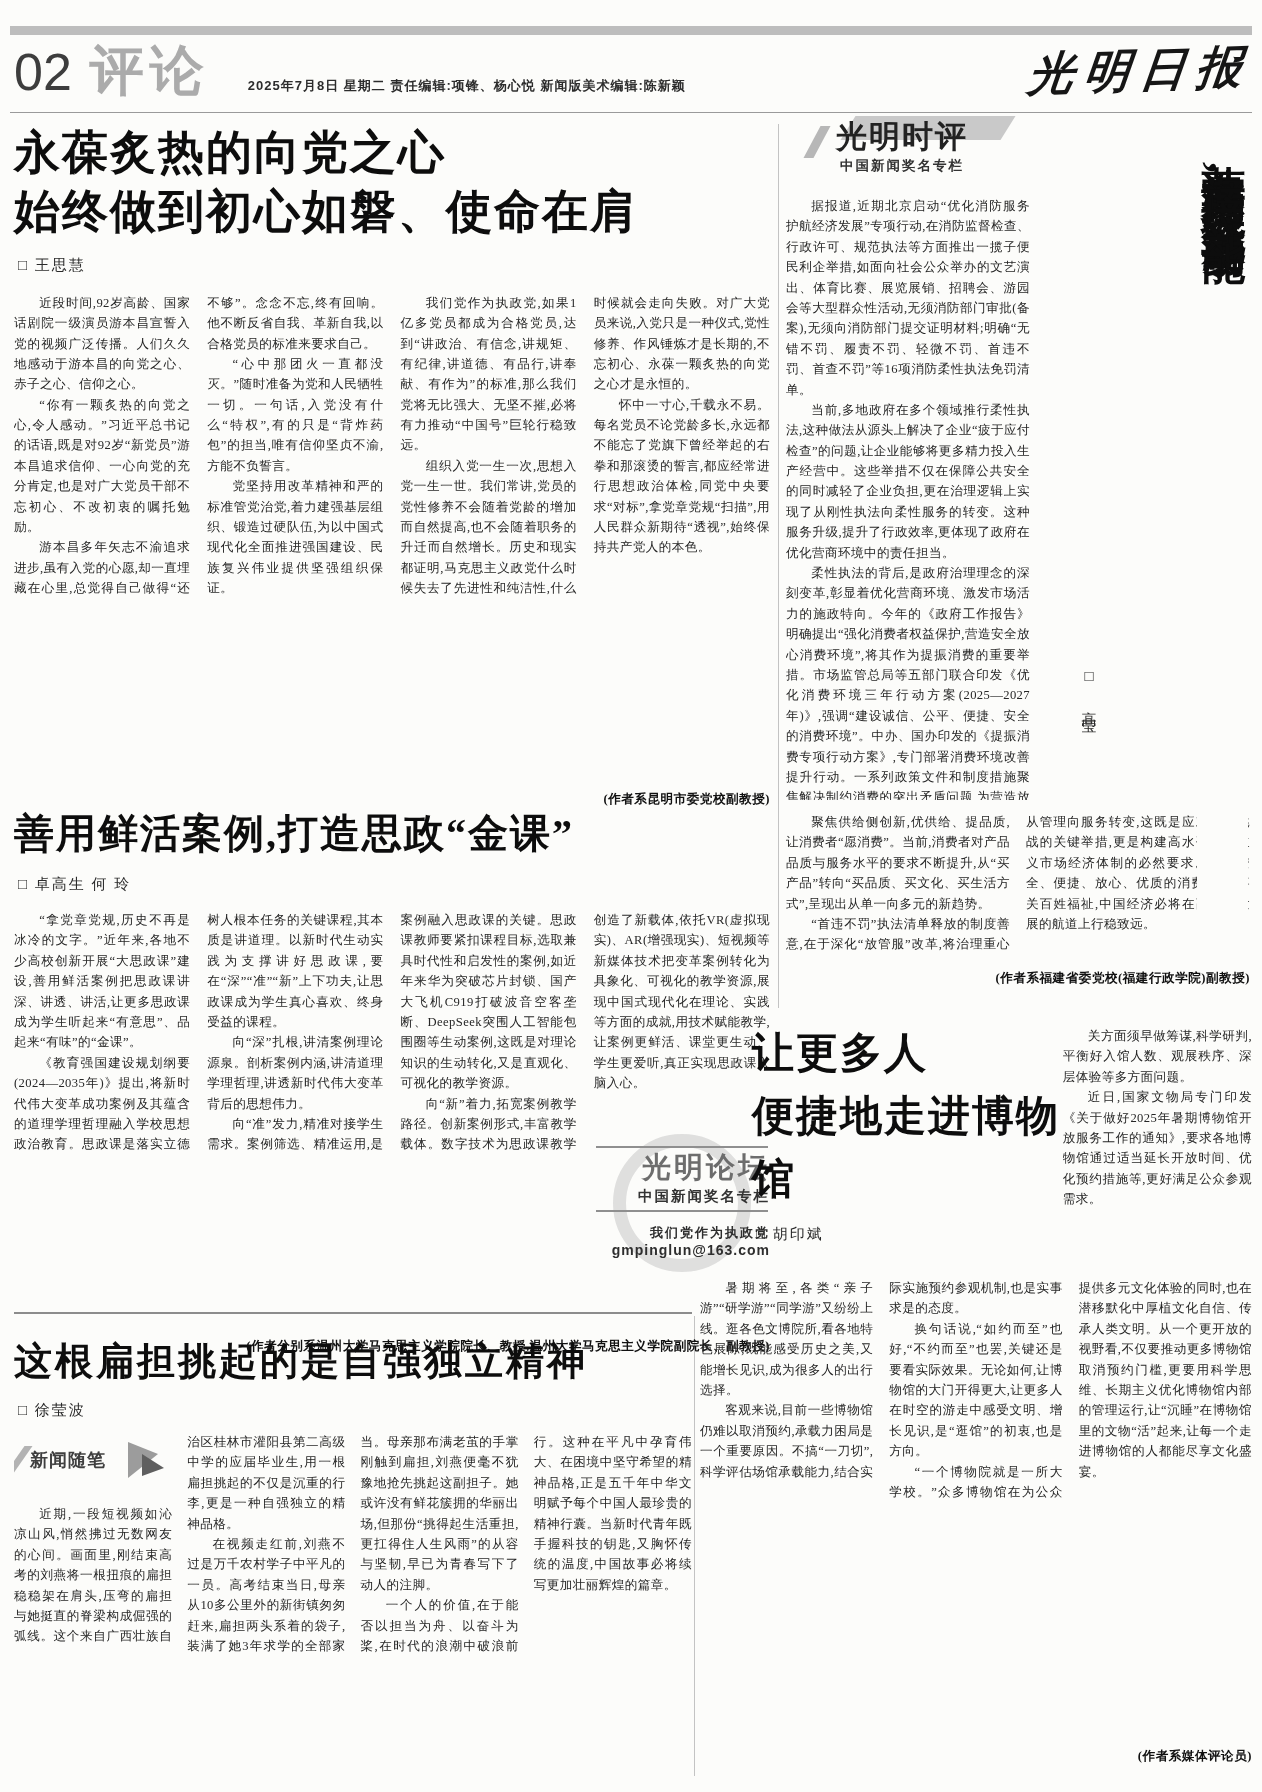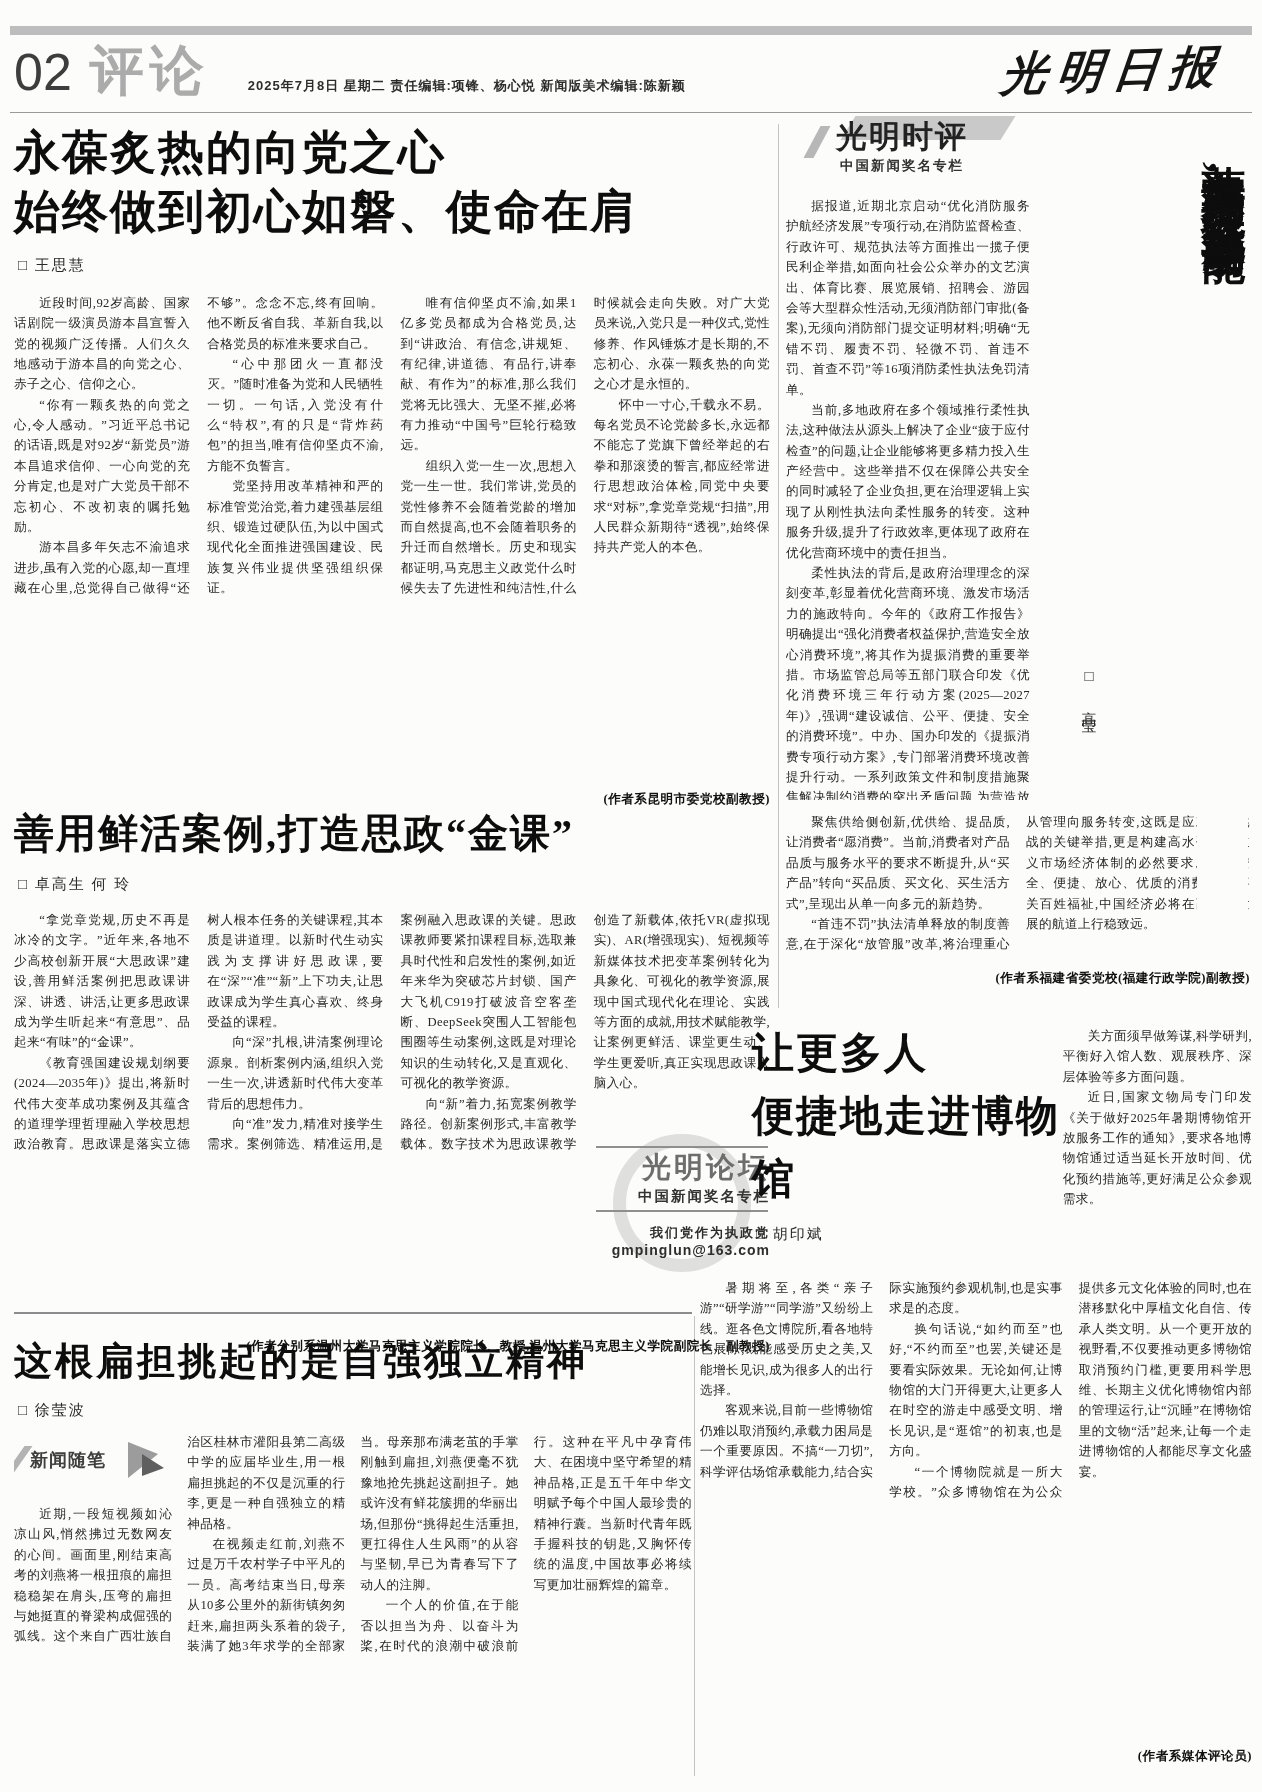--- a/index.html
+++ b/index.html
@@ -1,20 +1,20 @@
 <!DOCTYPE html>
 <html><head>
 <meta charset="utf-8">
 <style>
   html,body{margin:0;padding:0;background:#d9d9d9;}
   .page{position:relative;width:1262px;height:1792px;background:#fcfcfa;overflow:hidden;
         font-family:"Liberation Serif",serif;color:#1c1c1c;}
   
   .topbar{position:absolute;left:10px;right:10px;top:26px;height:9px;background:#bdbdbd;}
-  .header-row{position:absolute;left:14px;right:31px;top:44px;height:58px;}
+  .header-row{position:absolute;left:14px;right:4px;top:44px;height:58px;}
   .pagenum{display:inline-block;font-family:"Liberation Sans",sans-serif;font-size:52px;
            font-weight:400;color:#3d3d3d;vertical-align:bottom;line-height:1;}
   .section{display:inline-block;font-size:54px;font-weight:900;color:#ababab;
            letter-spacing:6px;vertical-align:bottom;line-height:1;margin-left:14px;}
   .dateline{display:inline-block;font-family:"Liberation Sans",sans-serif;font-size:13px;
             font-weight:700;color:#2c2c2c;margin-left:34px;vertical-align:bottom;
             line-height:1.2;padding-bottom:4px;letter-spacing:1px;}
   .masthead{position:absolute;right:6px;bottom:0;font-size:46px;font-weight:700;color:#161616;
             font-style:italic;letter-spacing:10px;transform:rotate(-2deg) skewX(-8deg);}
   .header-rule{position:absolute;left:10px;right:10px;top:112px;border-top:1px solid #9a9a9a;}
@@ -117,35 +117,35 @@
       <span>永葆炙热的向党之心</span><br>
       <span>始终做到初心如磐、使命在肩</span>
     </h2>
     <div class="byline">□ 王思慧</div>
     <div class="a1-body bodytext">
       <p>近段时间,92岁高龄、国家话剧院一级演员游本昌宣誓入党的视频广泛传播。人们久久地感动于游本昌的向党之心、赤子之心、信仰之心。</p>
       <p>“你有一颗炙热的向党之心,令人感动。”习近平总书记的话语,既是对92岁“新党员”游本昌追求信仰、一心向党的充分肯定,也是对广大党员干部不忘初心、不改初衷的嘱托勉励。</p>
       <p>游本昌多年矢志不渝追求进步,虽有入党的心愿,却一直埋藏在心里,总觉得自己做得“还不够”。念念不忘,终有回响。他不断反省自我、革新自我,以合格党员的标准来要求自己。</p>
       <p>“心中那团火一直都没灭。”随时准备为党和人民牺牲一切。一句话,入党没有什么“特权”,有的只是“背炸药包”的担当,唯有信仰坚贞不渝,方能不负誓言。</p>
       <p>党坚持用改革精神和严的标准管党治党,着力建强基层组织、锻造过硬队伍,为以中国式现代化全面推进强国建设、民族复兴伟业提供坚强组织保证。</p>
-      <p>唯有信仰坚贞不渝,如果1亿多党员都成为合格党员,达到“讲政治、有信念,讲规矩、有纪律,讲道德、有品行,讲奉献、有作为”的标准,那么我们党将无比强大、无坚不摧,必将有力推动“中国号”巨轮行稳致远。</p>
+      <p>我们党作为执政党,如果1亿多党员都成为合格党员,达到“讲政治、有信念,讲规矩、有纪律,讲道德、有品行,讲奉献、有作为”的标准,那么我们党将无比强大、无坚不摧,必将有力推动“中国号”巨轮行稳致远。</p>
       <p>组织入党一生一次,思想入党一生一世。我们常讲,党员的党性修养不会随着党龄的增加而自然提高,也不会随着职务的升迁而自然增长。历史和现实都证明,马克思主义政党什么时候失去了先进性和纯洁性,什么时候就会走向失败。对广大党员来说,入党只是一种仪式,党性修养、作风锤炼才是长期的,不忘初心、永葆一颗炙热的向党之心才是永恒的。</p>
       <p>怀中一寸心,千载永不易。每名党员不论党龄多长,永远都不能忘了党旗下曾经举起的右拳和那滚烫的誓言,都应经常进行思想政治体检,同党中央要求“对标”,拿党章党规“扫描”,用人民群众新期待“透视”,始终保持共产党人的本色。</p>
     </div>
     <div class="attr">(作者系昆明市委党校副教授)</div>
   </div>
 
   <div id="article2">
     <h2>善用鲜活案例,打造思政“金课”</h2>
     <div class="byline">□ 卓高生  何  玲</div>
     <div class="a2-wrap">
       <div class="a2-body bodytext">
         <p>“拿党章党规,历史不再是冰冷的文字。”近年来,各地不少高校创新开展“大思政课”建设,善用鲜活案例把思政课讲深、讲透、讲活,让更多思政课成为学生听起来“有意思”、品起来“有味”的“金课”。</p>
         <p>《教育强国建设规划纲要(2024—2035年)》提出,将新时代伟大变革成功案例及其蕴含的道理学理哲理融入学校思想政治教育。思政课是落实立德树人根本任务的关键课程,其本质是讲道理。以新时代生动实践为支撑讲好思政课,要在“深”“准”“新”上下功夫,让思政课成为学生真心喜欢、终身受益的课程。</p>
-        <p>向“深”扎根,讲清案例理论源泉。剖析案例内涵,组织入党一生一次,讲透新时代伟大变革背后的思想伟力。</p>
+        <p>向“深”扎根,讲清案例理论源泉。剖析案例内涵,讲清道理学理哲理,讲透新时代伟大变革背后的思想伟力。</p>
         <p>向“准”发力,精准对接学生需求。案例筛选、精准运用,是案例融入思政课的关键。思政课教师要紧扣课程目标,选取兼具时代性和启发性的案例,如近年来华为突破芯片封锁、国产大飞机C919打破波音空客垄断、DeepSeek突围人工智能包围圈等生动案例,这既是对理论知识的生动转化,又是直观化、可视化的教学资源。</p>
         <p>向“新”着力,拓宽案例教学路径。创新案例形式,丰富教学载体。数字技术为思政课教学创造了新载体,依托VR(虚拟现实)、AR(增强现实)、短视频等新媒体技术把变革案例转化为具象化、可视化的教学资源,展现中国式现代化在理论、实践等方面的成就,用技术赋能教学,让案例更鲜活、课堂更生动、学生更爱听,真正实现思政课入脑入心。</p>
       </div>
       <div id="luntan">
         <div class="lt-ring"></div>
         <div class="lt-inner">
           <div class="lt-line"></div>
           <div class="lt-title">光明论坛</div>
           <div class="lt-sub">中国新闻奖名专栏</div>
           <div class="lt-line"></div>

